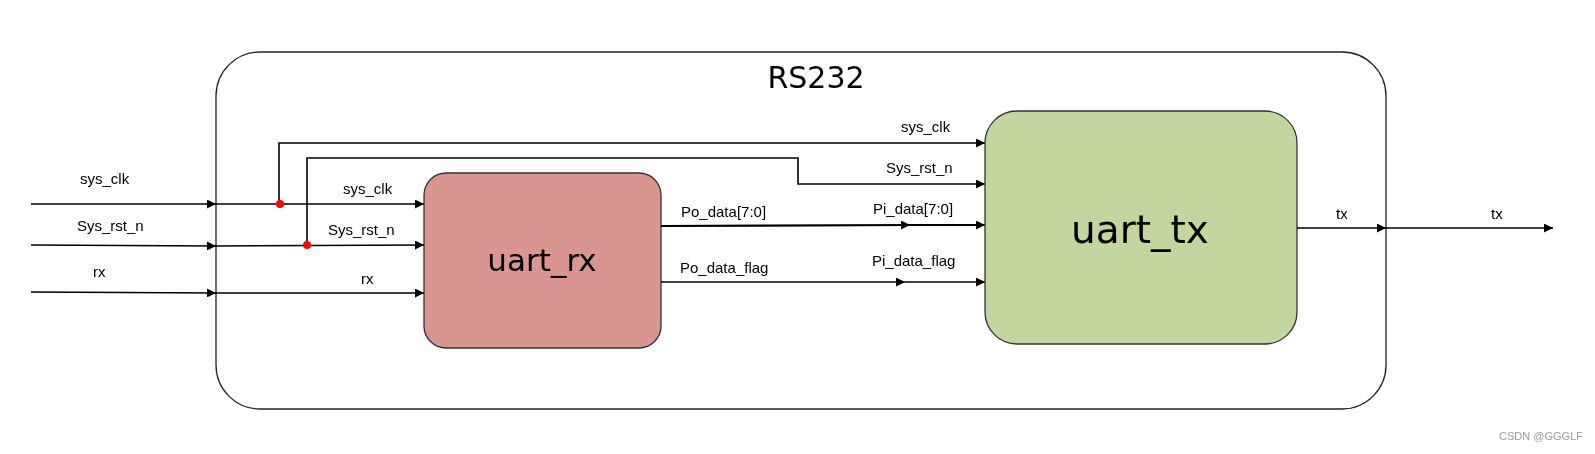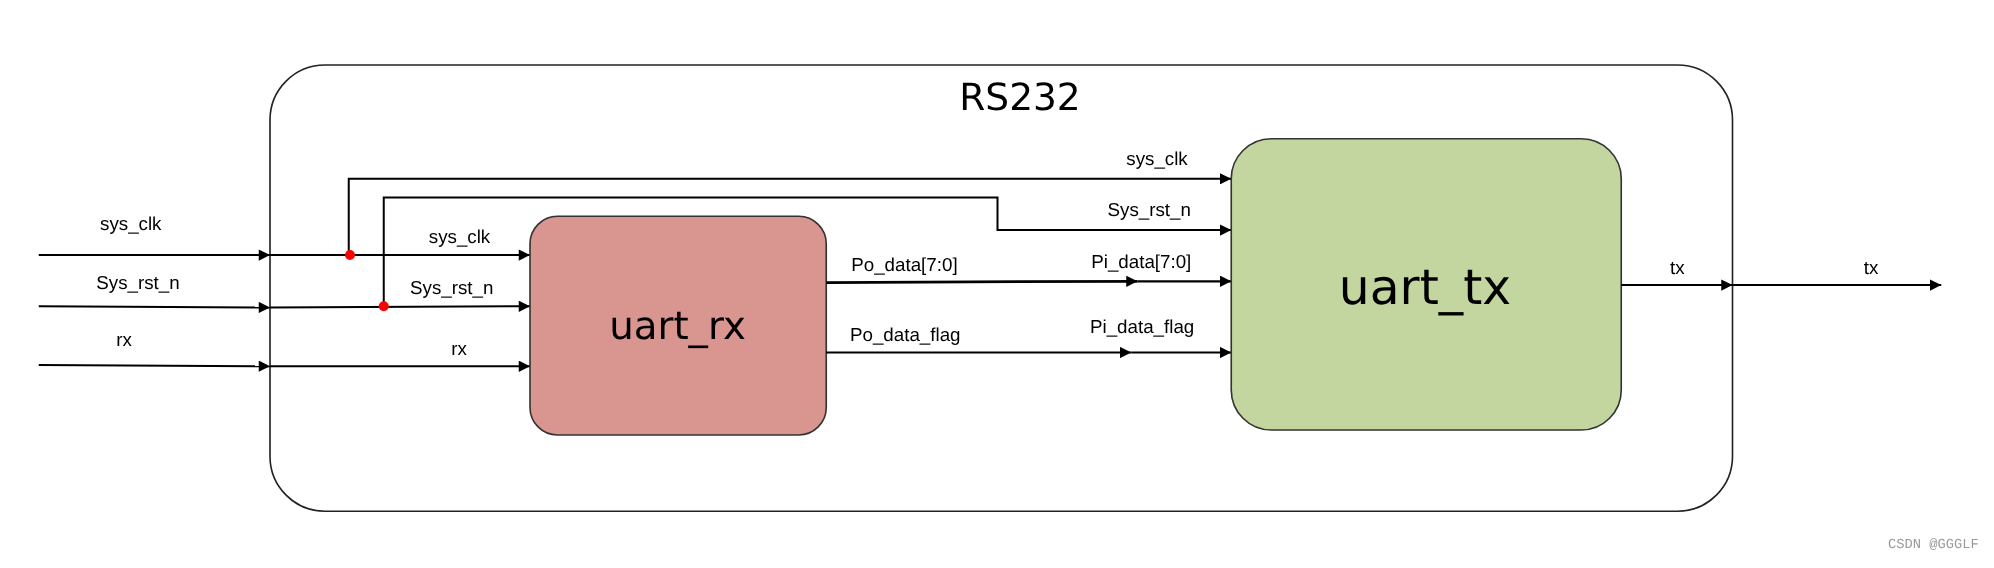--- a/index.html
+++ b/index.html
@@ -1,21 +1,21 @@
 <!DOCTYPE html>
 <html><head>
   <meta charset="utf-8">
   <style>
     html, body { margin: 0; padding: 0; background: #ffffff; }
     body { width: 1595px; height: 454px; position: relative; overflow: hidden; }
     svg { position: absolute; left: 0; top: 0; }
     .lbl { font-family: "Liberation Sans", sans-serif; font-size: 15px; fill: #000; }
     .title { font-family: "DejaVu Sans", sans-serif; font-size: 30px; fill: #000; }
     .blk { font-family: "DejaVu Sans", sans-serif; fill: #000; }
-    .wm { position: absolute; right: 12px; bottom: 12px; font-family: Liberation Mono, monospace; font-size: 11px; color: #9a9a9a; }
+    .wm { position: absolute; right: 12px; bottom: 12px; font-family: Liberation Sans, sans-serif; font-size: 11px; color: #9a9a9a; }
   </style>
 </head>
 <body>
 
 <svg width="1595" height="454" viewBox="0 0 1595 454">
   <defs>
     <marker id="arr" viewBox="0 0 10 10" refX="10" refY="5" markerWidth="14" markerHeight="9" markerUnits="userSpaceOnUse" orient="auto">
       <path d="M0,0 L10,5 L0,10 z" fill="#000"></path>
     </marker>
   </defs>

